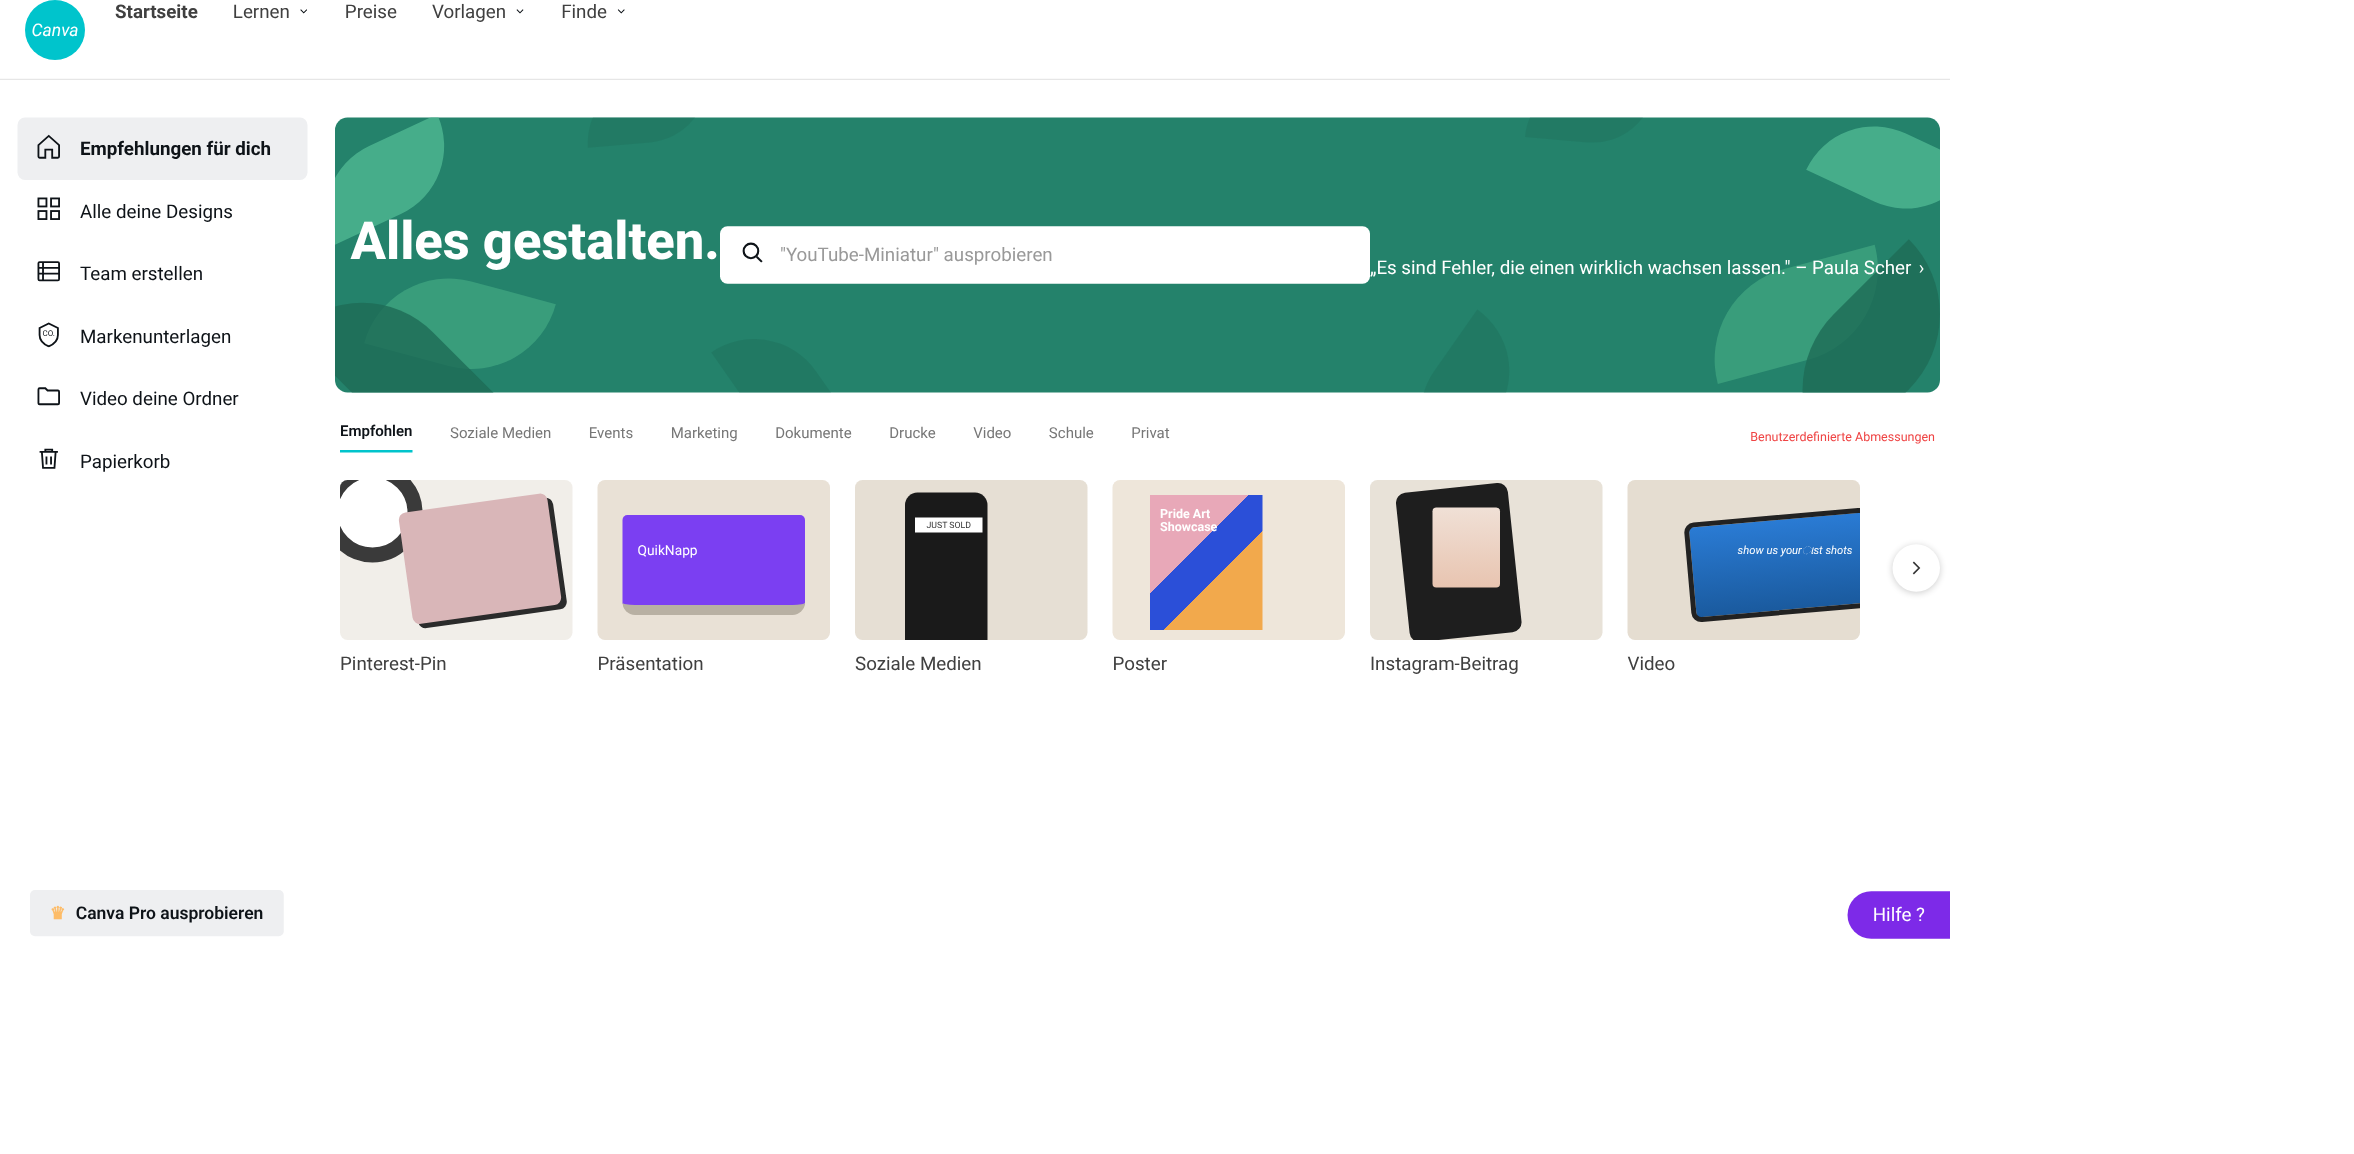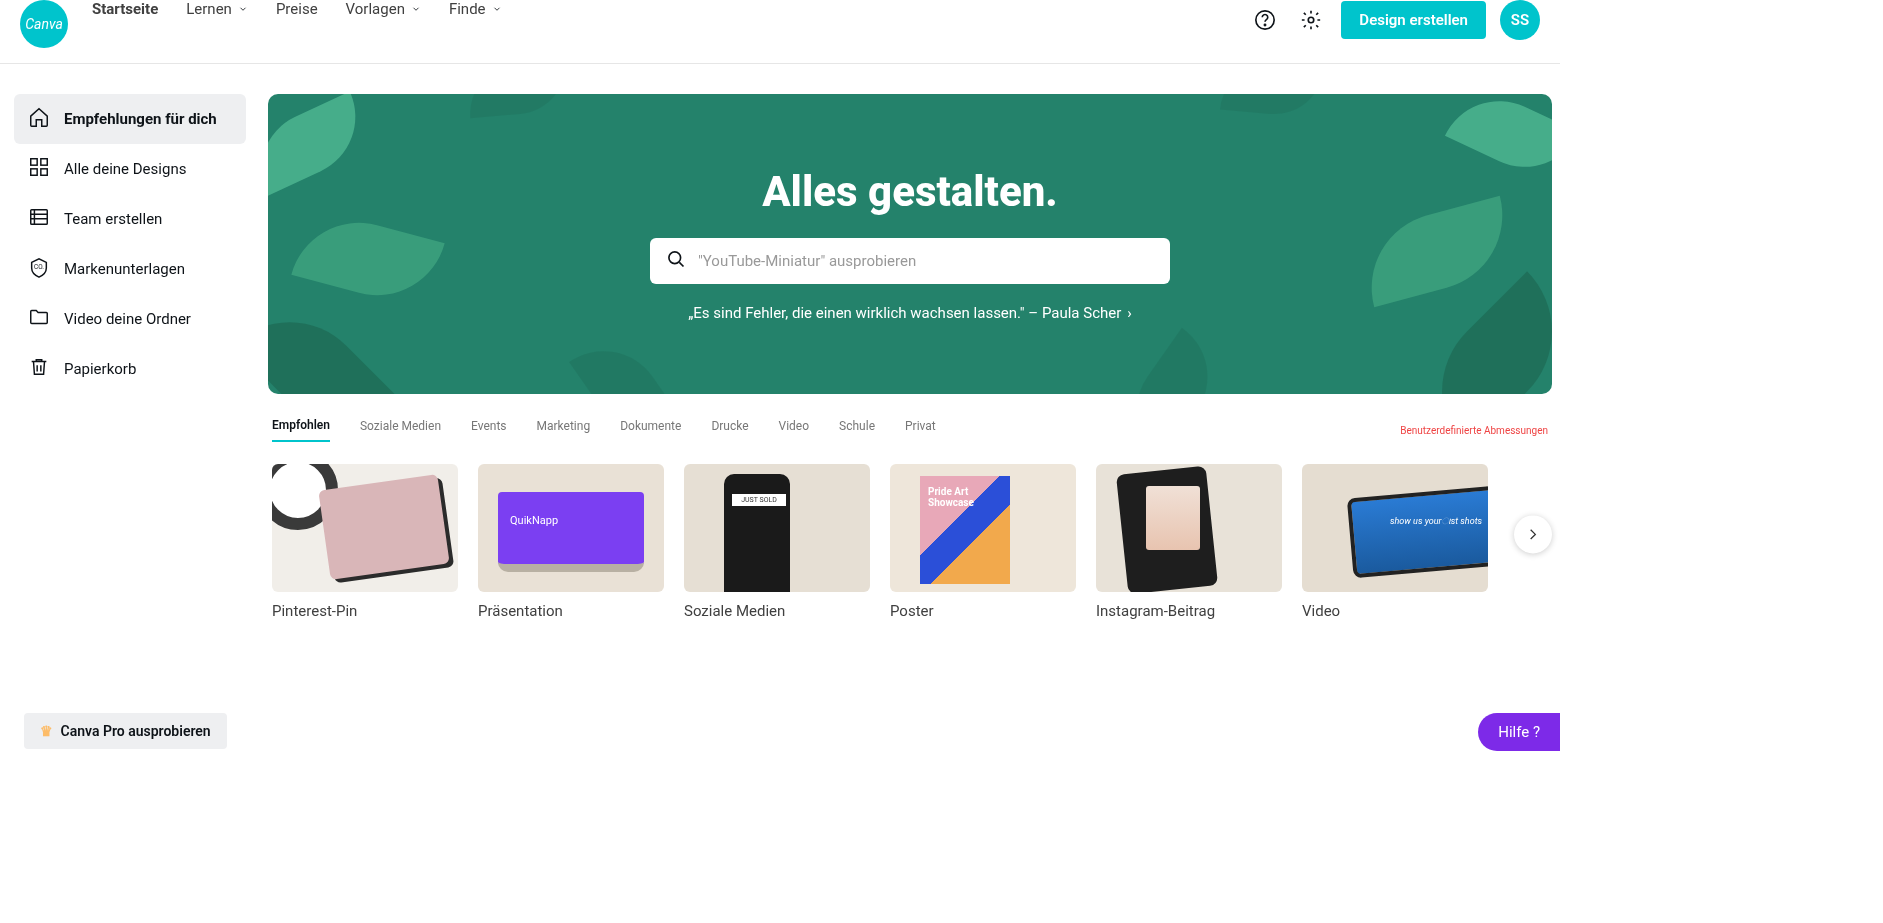--- a/index.html
+++ b/index.html
@@ -17,21 +17,21 @@
 .create-btn{background:#00c4cc;color:#fff;font-weight:600;font-size:15px;padding:10px 18px;border-radius:4px;border:none;cursor:pointer}
 .avatar{width:40px;height:40px;border-radius:50%;background:#00c4cc;color:#fff;display:flex;align-items:center;justify-content:center;font-weight:600;font-size:15px}
 .page{display:flex}
 .sidebar{width:260px;padding:30px 14px 14px}
 .sidebar-item{display:flex;align-items:center;gap:14px;padding:12px 14px;border-radius:6px;font-size:15px;cursor:pointer;color:#0e1318;margin-bottom:0}
 .sidebar-item.active{background:#eeeff1;font-weight:700}
 .sidebar-item svg{width:22px;height:22px;stroke:#0e1318;fill:none;stroke-width:1.6}
 .pro-btn{position:absolute;bottom:16px;left:24px;background:#eeeff1;padding:10px 16px;border-radius:4px;display:flex;align-items:center;gap:8px;font-size:14px;font-weight:600;cursor:pointer}
 .crown{color:#fdbc68;font-size:14px}
 .main{flex:1;padding:30px 0 0 0;min-width:0}
-.hero{background:#24826b;border-radius:10px;height:300px;margin:0 8px;position:relative;overflow:hidden;display:flex;flex-direction:column;align-items:center;justify-content:center}
+.hero{background:#24826b;border-radius:10px;height:220px;margin:0 8px;position:relative;overflow:hidden;display:flex;flex-direction:row;align-items:center;justify-content:center}
 .hero-title{color:#fff;font-size:42px;font-weight:800;margin-bottom:22px;z-index:2}
 .search{width:520px;height:46px;background:#fff;border-radius:6px;display:flex;align-items:center;padding:0 16px;gap:12px;z-index:2}
 .search svg{width:20px;height:20px;stroke:#0e1318;fill:none;stroke-width:2}
 .search input{border:none;outline:none;font-size:15px;flex:1;color:#333}
 .search input::placeholder{color:#999}
 .quote{color:#fff;font-size:15px;margin-top:20px;z-index:2;display:flex;align-items:center;gap:6px;cursor:pointer}
 .tabs{display:flex;align-items:center;gap:30px;padding:24px 12px 14px}
 .tab{font-size:12px;color:#777;cursor:pointer;padding-bottom:8px}
 .tab.active{color:#0e1318;font-weight:600;border-bottom:2px solid #00c4cc}
 .custom-dim{margin-left:auto;font-size:10px;color:#ef4444;cursor:pointer}
@@ -103,37 +103,20 @@
             <path d="M6 9l6 6 6-6"></path>
           </svg></span>
       </div>
       <div class="nav-item">
         <span>Finde</span>
         <span><svg class="chev" viewBox="0 0 24 24" fill="none" stroke="#0e1318" stroke-width="2">
             <path d="M6 9l6 6 6-6"></path>
           </svg></span>
       </div>
     </div>
-  <div class="header-right">
-    <div class="icon-btn">
-      <svg viewBox="0 0 24 24">
-          <circle cx="12" cy="12" r="10"></circle>
-          <path d="M9 9a3 3 0 1 1 4.5 2.6C12.5 12.4 12 13 12 14"></path>
-          <circle cx="12" cy="17.5" r=".7" fill="#0e1318"></circle>
-        </svg>
-    </div>
-    <div class="icon-btn">
-      <svg viewBox="0 0 24 24">
-          <circle cx="12" cy="12" r="3"></circle>
-          <path d="M12 2v3M12 19v3M4.2 4.2l2.1 2.1M17.7 17.7l2.1 2.1M2 12h3M19 12h3M4.2 19.8l2.1-2.1M17.7 6.3l2.1-2.1"></path>
-        </svg>
-    </div>
-    <button class="create-btn">Design erstellen</button>
-    <div class="avatar">SS</div>
-  </div>
 </div>
 
 <div class="page">
   <div class="sidebar" id="sidebar">
       <div class="sidebar-item active">
         <span><svg viewBox="0 0 24 24">
             <path d="M3 11l9-8 9 8v10a1 1 0 0 1-1 1h-5v-7h-6v7H4a1 1 0 0 1-1-1z"></path>
           </svg></span>
         <span>Empfehlungen für dich</span>
       </div>

